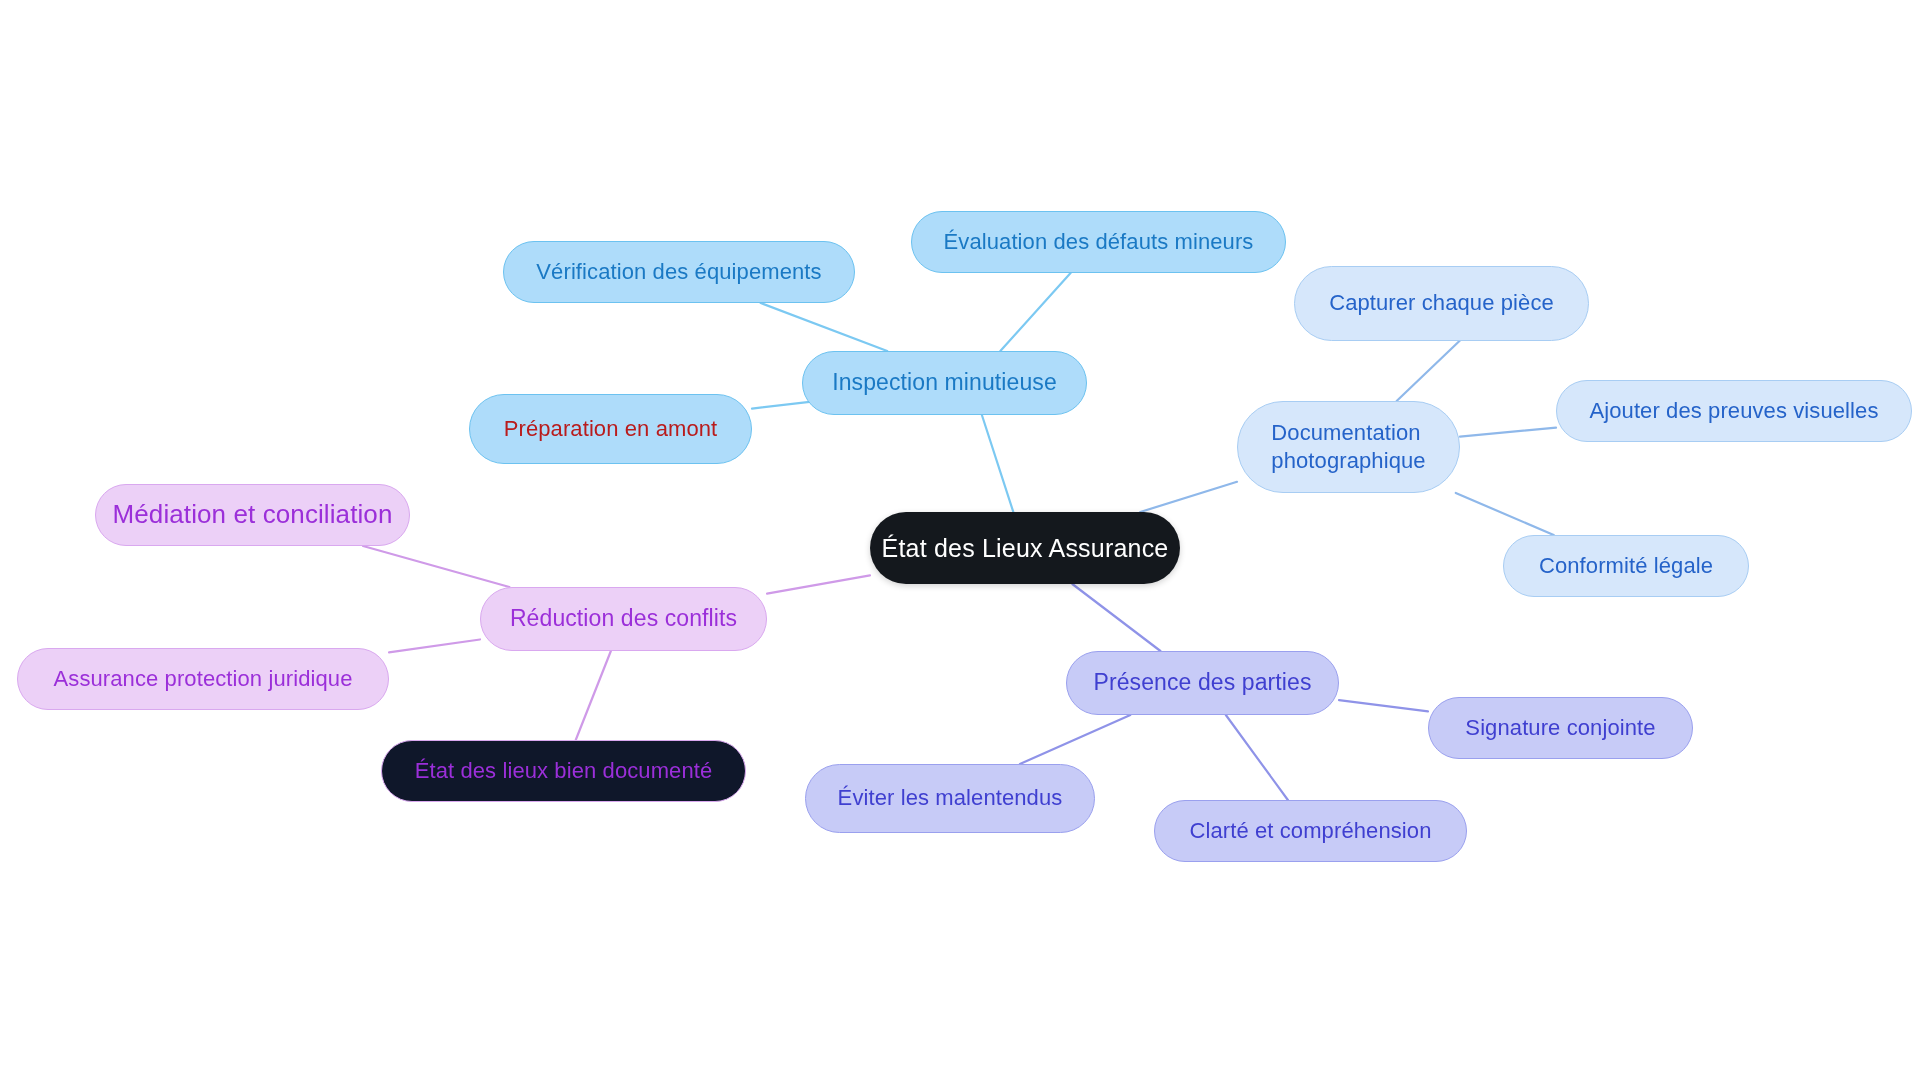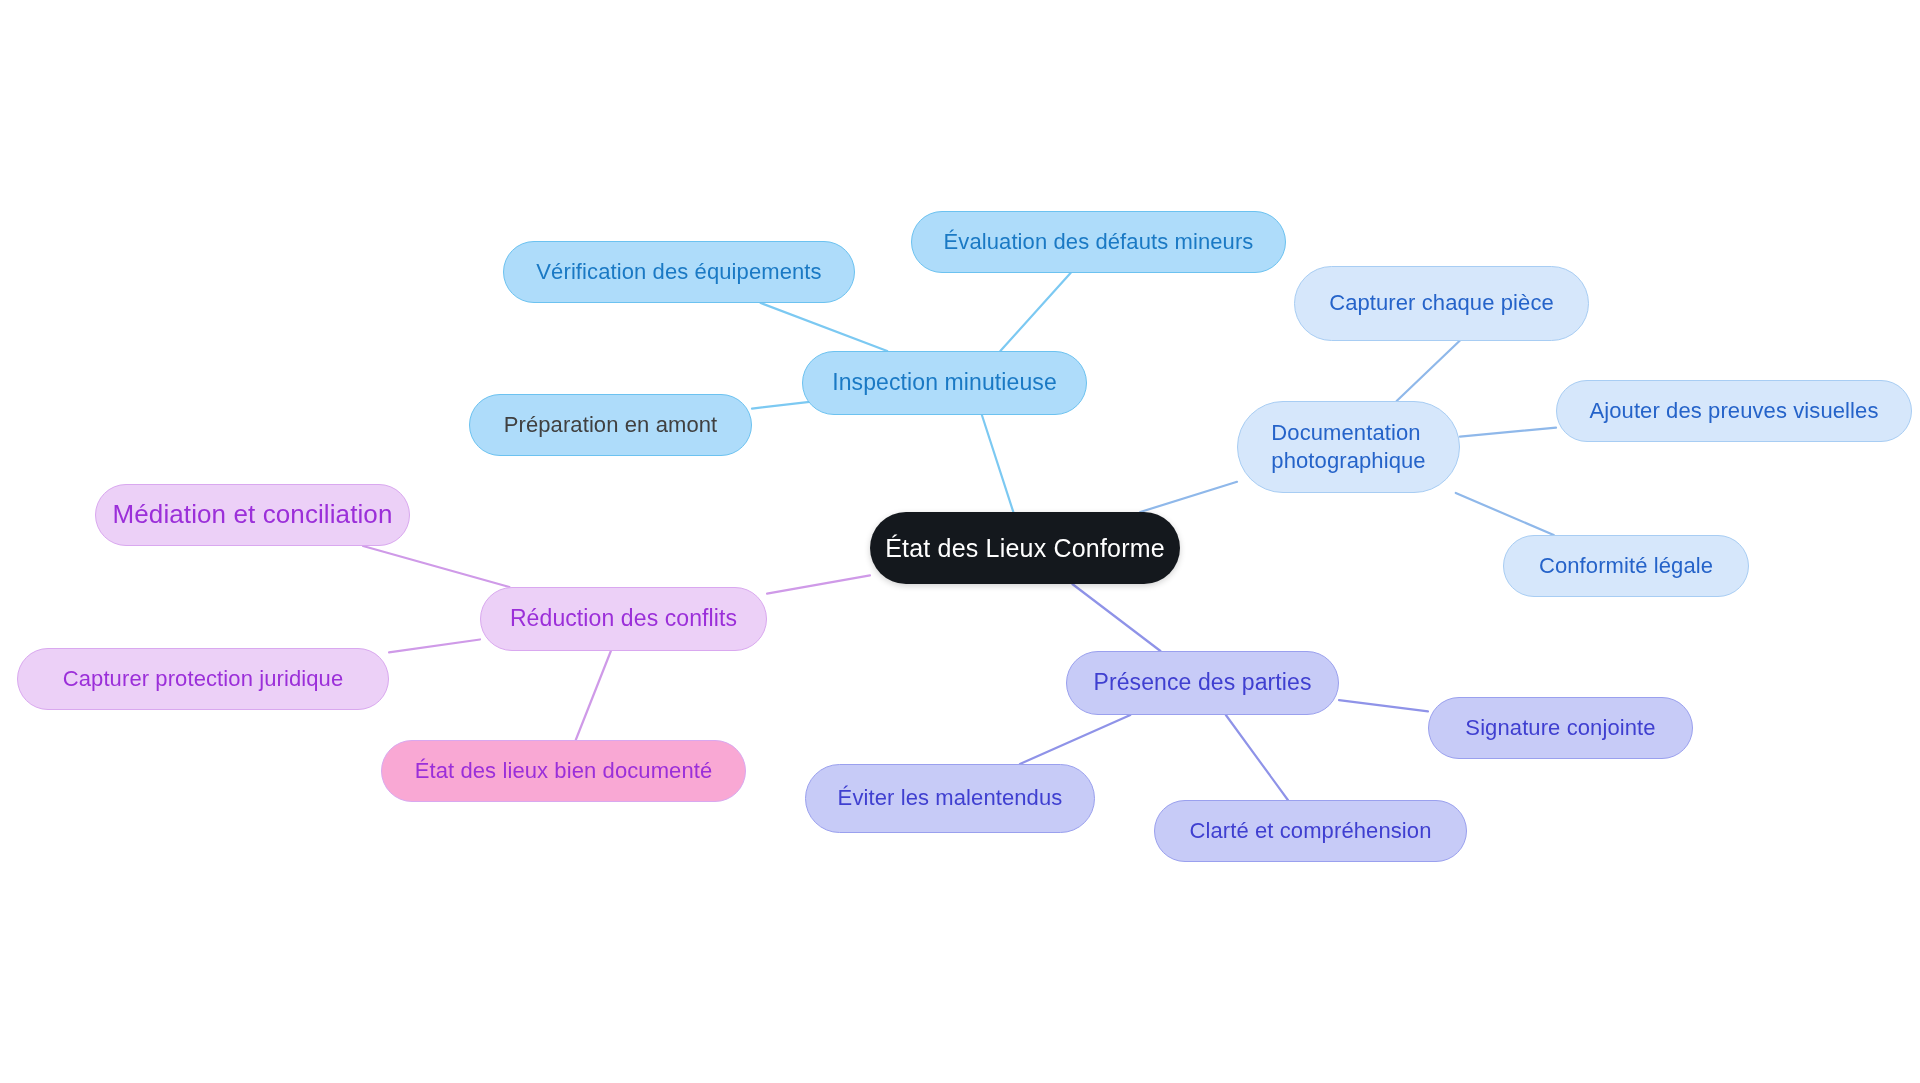--- a/index.html
+++ b/index.html
@@ -65,32 +65,32 @@
       <line x1="1072.3333333333333" y1="584" x2="1160.4259259259259" y2="651" stroke="#8f93e8" stroke-width="2.2" stroke-linecap="round"></line>
       <line x1="1339" y1="700.1578212290502" x2="1428" y2="711.3449720670391" stroke="#8f93e8" stroke-width="2.2" stroke-linecap="round"></line>
       <line x1="1225.8513513513512" y1="715" x2="1287.8783783783783" y2="800" stroke="#8f93e8" stroke-width="2.2" stroke-linecap="round"></line>
       <line x1="1130.357142857143" y1="715" x2="1019.8883928571429" y2="764" stroke="#8f93e8" stroke-width="2.2" stroke-linecap="round"></line>
       <line x1="870" y1="575.4097135740972" x2="767" y2="593.6239103362391" stroke="#cf9ae8" stroke-width="2.2" stroke-linecap="round"></line>
       <line x1="509.34615384615387" y1="587" x2="363.08653846153845" y2="546" stroke="#cf9ae8" stroke-width="2.2" stroke-linecap="round"></line>
       <line x1="480" y1="639.4756242568371" x2="389" y2="652.4601664684899" stroke="#cf9ae8" stroke-width="2.2" stroke-linecap="round"></line>
       <line x1="610.8684210526316" y1="651" x2="575.7368421052631" y2="740" stroke="#cf9ae8" stroke-width="2.2" stroke-linecap="round"></line>
     </svg>
   <div id="node-layer">
-      <div class="node root" style="left: 870px; top: 512px; width: 310px; height: 72px; background: rgb(20, 24, 29); border-color: rgb(20, 24, 29); color: rgb(255, 255, 255); font-size: 25px;">État des Lieux Conforme</div>
+      <div class="node root" style="left: 870px; top: 512px; width: 310px; height: 72px; background: rgb(20, 24, 29); border-color: rgb(20, 24, 29); color: rgb(255, 255, 255); font-size: 25px;">État des Lieux Assurance</div>
       <div class="node" style="left: 802px; top: 351px; width: 285px; height: 64px; background: rgb(174, 220, 250); border-color: rgb(108, 194, 240); color: rgb(26, 121, 196); font-size: 23px;">Inspection minutieuse</div>
       <div class="node" style="left: 503px; top: 241px; width: 352px; height: 62px; background: rgb(174, 220, 250); border-color: rgb(108, 194, 240); color: rgb(26, 121, 196); font-size: 22px;">Vérification des équipements</div>
       <div class="node" style="left: 911px; top: 211px; width: 375px; height: 62px; background: rgb(174, 220, 250); border-color: rgb(108, 194, 240); color: rgb(26, 121, 196); font-size: 22px;">Évaluation des défauts mineurs</div>
-      <div class="node" style="left: 469px; top: 394px; width: 283px; height: 62px; background: rgb(174, 220, 250); border-color: rgb(108, 194, 240); color: #404040; font-size: 22px;">Préparation en amont</div>
+      <div class="node" style="left: 469px; top: 394px; width: 283px; height: 70px; background: rgb(174, 220, 250); border-color: rgb(108, 194, 240); color: #b91c1c; font-size: 22px;">Préparation en amont</div>
       <div class="node" style="left: 1237px; top: 401px; width: 223px; height: 92px; background: rgb(214, 231, 251); border-color: rgb(168, 205, 243); color: rgb(37, 99, 201); font-size: 22px;">Documentation
 photographique</div>
       <div class="node" style="left: 1294px; top: 266px; width: 295px; height: 75px; background: rgb(214, 231, 251); border-color: rgb(168, 205, 243); color: rgb(37, 99, 201); font-size: 22px;">Capturer chaque pièce</div>
       <div class="node" style="left: 1556px; top: 380px; width: 356px; height: 62px; background: rgb(214, 231, 251); border-color: rgb(168, 205, 243); color: rgb(37, 99, 201); font-size: 22px;">Ajouter des preuves visuelles</div>
       <div class="node" style="left: 1503px; top: 535px; width: 246px; height: 62px; background: rgb(214, 231, 251); border-color: rgb(168, 205, 243); color: rgb(37, 99, 201); font-size: 22px;">Conformité légale</div>
       <div class="node" style="left: 1066px; top: 651px; width: 273px; height: 64px; background: rgb(199, 203, 247); border-color: rgb(154, 160, 238); color: rgb(63, 63, 208); font-size: 23px;">Présence des parties</div>
       <div class="node" style="left: 1428px; top: 697px; width: 265px; height: 62px; background: rgb(199, 203, 247); border-color: rgb(154, 160, 238); color: rgb(63, 63, 208); font-size: 22px;">Signature conjointe</div>
       <div class="node" style="left: 1154px; top: 800px; width: 313px; height: 62px; background: rgb(199, 203, 247); border-color: rgb(154, 160, 238); color: rgb(63, 63, 208); font-size: 22px;">Clarté et compréhension</div>
       <div class="node" style="left: 805px; top: 764px; width: 290px; height: 69px; background: rgb(199, 203, 247); border-color: rgb(154, 160, 238); color: rgb(63, 63, 208); font-size: 22px;">Éviter les malentendus</div>
       <div class="node" style="left: 480px; top: 587px; width: 287px; height: 64px; background: rgb(236, 208, 247); border-color: rgb(217, 168, 239); color: rgb(155, 47, 217); font-size: 23px;">Réduction des conflits</div>
       <div class="node" style="left: 95px; top: 484px; width: 315px; height: 62px; background: rgb(236, 208, 247); border-color: rgb(217, 168, 239); color: rgb(155, 47, 217); font-size: 26px;">Médiation et conciliation</div>
-      <div class="node" style="left: 17px; top: 648px; width: 372px; height: 62px; background: rgb(236, 208, 247); border-color: rgb(217, 168, 239); color: rgb(155, 47, 217); font-size: 22px;">Capturer protection juridique</div>
-      <div class="node" style="left: 381px; top: 740px; width: 365px; height: 62px; background: #f9a8d4; border-color: rgb(217, 168, 239); color: rgb(155, 47, 217); font-size: 22px;">État des lieux bien documenté</div>
+      <div class="node" style="left: 17px; top: 648px; width: 372px; height: 62px; background: rgb(236, 208, 247); border-color: rgb(217, 168, 239); color: rgb(155, 47, 217); font-size: 22px;">Assurance protection juridique</div>
+      <div class="node" style="left: 381px; top: 740px; width: 365px; height: 62px; background: #0f172a; border-color: rgb(217, 168, 239); color: rgb(155, 47, 217); font-size: 22px;">État des lieux bien documenté</div>
     </div>
 </div>
 
 </body></html>

